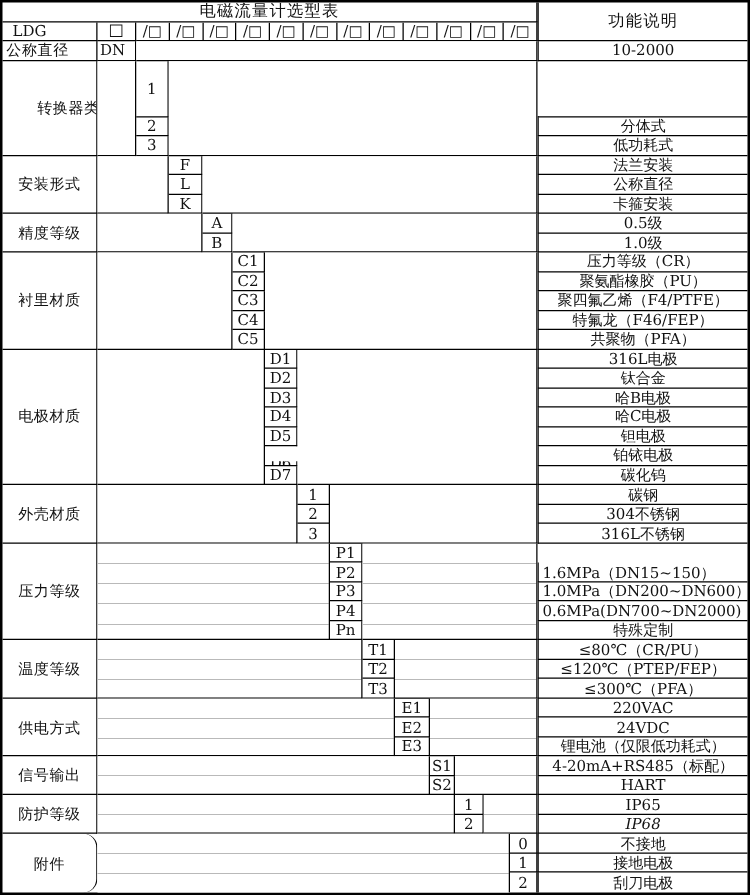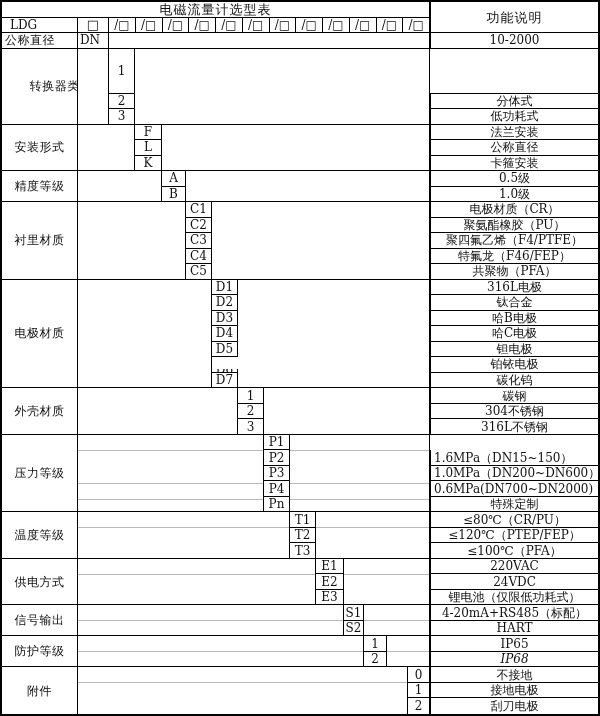--- a/index.html
+++ b/index.html
@@ -85,21 +85,21 @@
     <div class="cell cat" style="grid-area: 10 / 1 / 12 / 2;">精度等级</div>
     <div class="cell spacer" style="grid-area: 10 / 2 / 12 / 5;"></div>
     <div class="cell code" style="grid-area: 10 / 5 / 11 / 6;">A</div>
     <div class="cell desc no-r" style="grid-area: 10 / 16 / 11 / 17;">0.5级</div>
     <div class="cell code" style="grid-area: 11 / 5 / 12 / 6;">B</div>
     <div class="cell desc no-r" style="grid-area: 11 / 16 / 12 / 17;">1.0级</div>
     <div class="cell spacer" style="grid-area: 10 / 6 / 12 / 16;"></div>
     <div class="cell cat" style="grid-area: 12 / 1 / 17 / 2;">衬里材质</div>
     <div class="cell spacer" style="grid-area: 12 / 2 / 17 / 6;"></div>
     <div class="cell code" style="grid-area: 12 / 6 / 13 / 7;">C1</div>
-    <div class="cell desc no-r" style="grid-area: 12 / 16 / 13 / 17;">电极材质（CR）</div>
+    <div class="cell desc no-r" style="grid-area: 12 / 16 / 13 / 17;">压力等级（CR）</div>
     <div class="cell code" style="grid-area: 13 / 6 / 14 / 7;">C2</div>
     <div class="cell desc no-r" style="grid-area: 13 / 16 / 14 / 17;">聚氨酯橡胶（PU）</div>
     <div class="cell code" style="grid-area: 14 / 6 / 15 / 7;">C3</div>
     <div class="cell desc no-r" style="grid-area: 14 / 16 / 15 / 17;">聚四氟乙烯（F4/PTFE）</div>
     <div class="cell code" style="grid-area: 15 / 6 / 16 / 7;">C4</div>
     <div class="cell desc no-r" style="grid-area: 15 / 16 / 16 / 17;">特氟龙（F46/FEP）</div>
     <div class="cell code" style="grid-area: 16 / 6 / 17 / 7;">C5</div>
     <div class="cell desc no-r" style="grid-area: 16 / 16 / 17 / 17;">共聚物（PFA）</div>
     <div class="cell spacer" style="grid-area: 12 / 7 / 17 / 16;"></div>
     <div class="cell cat" style="grid-area: 17 / 1 / 24 / 2;">电极材质</div>
@@ -140,21 +140,21 @@
     <div class="cell code" style="grid-area: 31 / 9 / 32 / 10;">Pn</div>
     <div class="cell desc no-r" style="grid-area: 31 / 16 / 32 / 17;">特殊定制</div>
     <div class="cell spacer ruled" style="grid-area: 27 / 10 / 32 / 16;"></div>
     <div class="cell cat" style="grid-area: 32 / 1 / 35 / 2;">温度等级</div>
     <div class="cell spacer ruled" style="grid-area: 32 / 2 / 35 / 10;"></div>
     <div class="cell code" style="grid-area: 32 / 10 / 33 / 11;">T1</div>
     <div class="cell desc no-r" style="grid-area: 32 / 16 / 33 / 17;">≤80℃（CR/PU）</div>
     <div class="cell code" style="grid-area: 33 / 10 / 34 / 11;">T2</div>
     <div class="cell desc no-r" style="grid-area: 33 / 16 / 34 / 17;">≤120℃（PTEP/FEP）</div>
     <div class="cell code" style="grid-area: 34 / 10 / 35 / 11;">T3</div>
-    <div class="cell desc no-r" style="grid-area: 34 / 16 / 35 / 17;">≤100℃（PFA）</div>
+    <div class="cell desc no-r" style="grid-area: 34 / 16 / 35 / 17;">≤300℃（PFA）</div>
     <div class="cell spacer ruled" style="grid-area: 32 / 11 / 35 / 16;"></div>
     <div class="cell cat" style="grid-area: 35 / 1 / 38 / 2;">供电方式</div>
     <div class="cell spacer ruled" style="grid-area: 35 / 2 / 38 / 11;"></div>
     <div class="cell code" style="grid-area: 35 / 11 / 36 / 12;">E1</div>
     <div class="cell desc no-r" style="grid-area: 35 / 16 / 36 / 17;">220VAC</div>
     <div class="cell code" style="grid-area: 36 / 11 / 37 / 12;">E2</div>
     <div class="cell desc no-r" style="grid-area: 36 / 16 / 37 / 17;">24VDC</div>
     <div class="cell code" style="grid-area: 37 / 11 / 38 / 12;">E3</div>
     <div class="cell desc no-r" style="grid-area: 37 / 16 / 38 / 17;">锂电池（仅限低功耗式）</div>
     <div class="cell spacer ruled" style="grid-area: 35 / 12 / 38 / 16;"></div>
@@ -165,21 +165,21 @@
     <div class="cell code" style="grid-area: 39 / 12 / 40 / 13;">S2</div>
     <div class="cell desc no-r" style="grid-area: 39 / 16 / 40 / 17;">HART</div>
     <div class="cell spacer ruled" style="grid-area: 38 / 13 / 40 / 16;"></div>
     <div class="cell cat" style="grid-area: 40 / 1 / 42 / 2;">防护等级</div>
     <div class="cell spacer ruled" style="grid-area: 40 / 2 / 42 / 13;"></div>
     <div class="cell code" style="grid-area: 40 / 13 / 41 / 14;">1</div>
     <div class="cell desc no-r" style="grid-area: 40 / 16 / 41 / 17;">IP65</div>
     <div class="cell code" style="grid-area: 41 / 13 / 42 / 14;">2</div>
     <div class="cell desc no-r" style="grid-area: 41 / 16 / 42 / 17; font-style: italic;">IP68</div>
     <div class="cell spacer ruled" style="grid-area: 40 / 14 / 42 / 16;"></div>
-    <div class="cell cat no-b" style="grid-area: 42 / 1 / 45 / 2;">附件</div>
+    <div class="cell cat no-b" style="grid-area: 42 / 1 / 45 / 2; border-radius: 11px;">附件</div>
     <div class="cell spacer ruled no-b" style="grid-area: 42 / 2 / 45 / 15;"></div>
     <div class="cell code" style="grid-area: 42 / 15 / 43 / 16;">0</div>
     <div class="cell desc no-r" style="grid-area: 42 / 16 / 43 / 17;">不接地</div>
     <div class="cell code" style="grid-area: 43 / 15 / 44 / 16;">1</div>
     <div class="cell desc no-r" style="grid-area: 43 / 16 / 44 / 17;">接地电极</div>
     <div class="cell code no-b" style="grid-area: 44 / 15 / 45 / 16;">2</div>
     <div class="cell desc no-r no-b" style="grid-area: 44 / 16 / 45 / 17;">刮刀电极</div>
   </div>
 
 </body></html>

